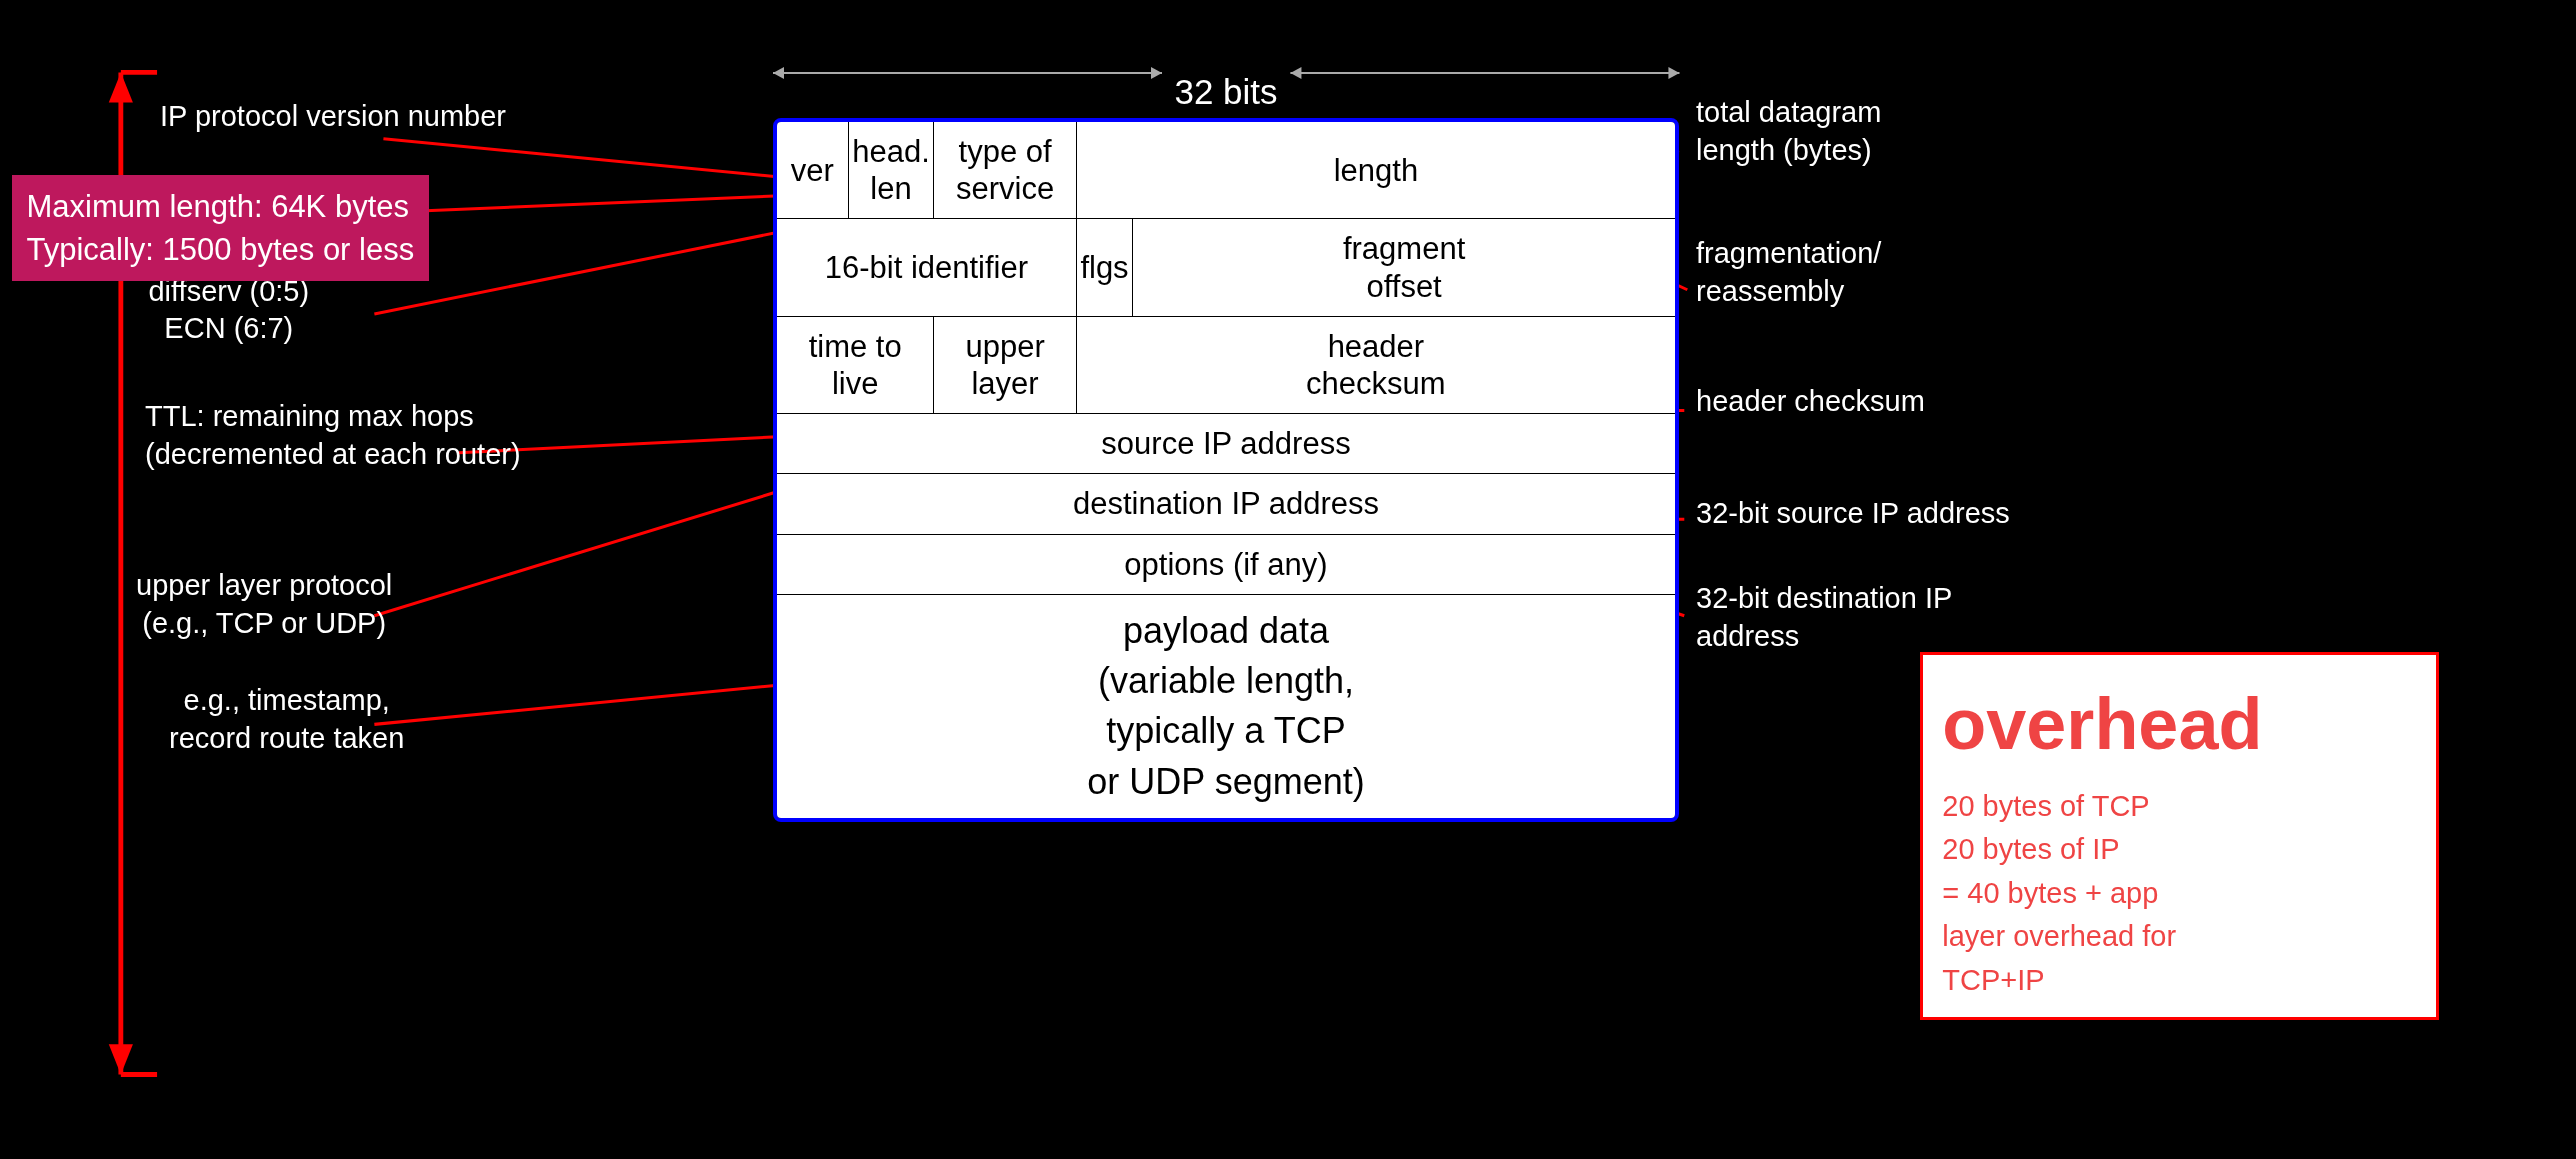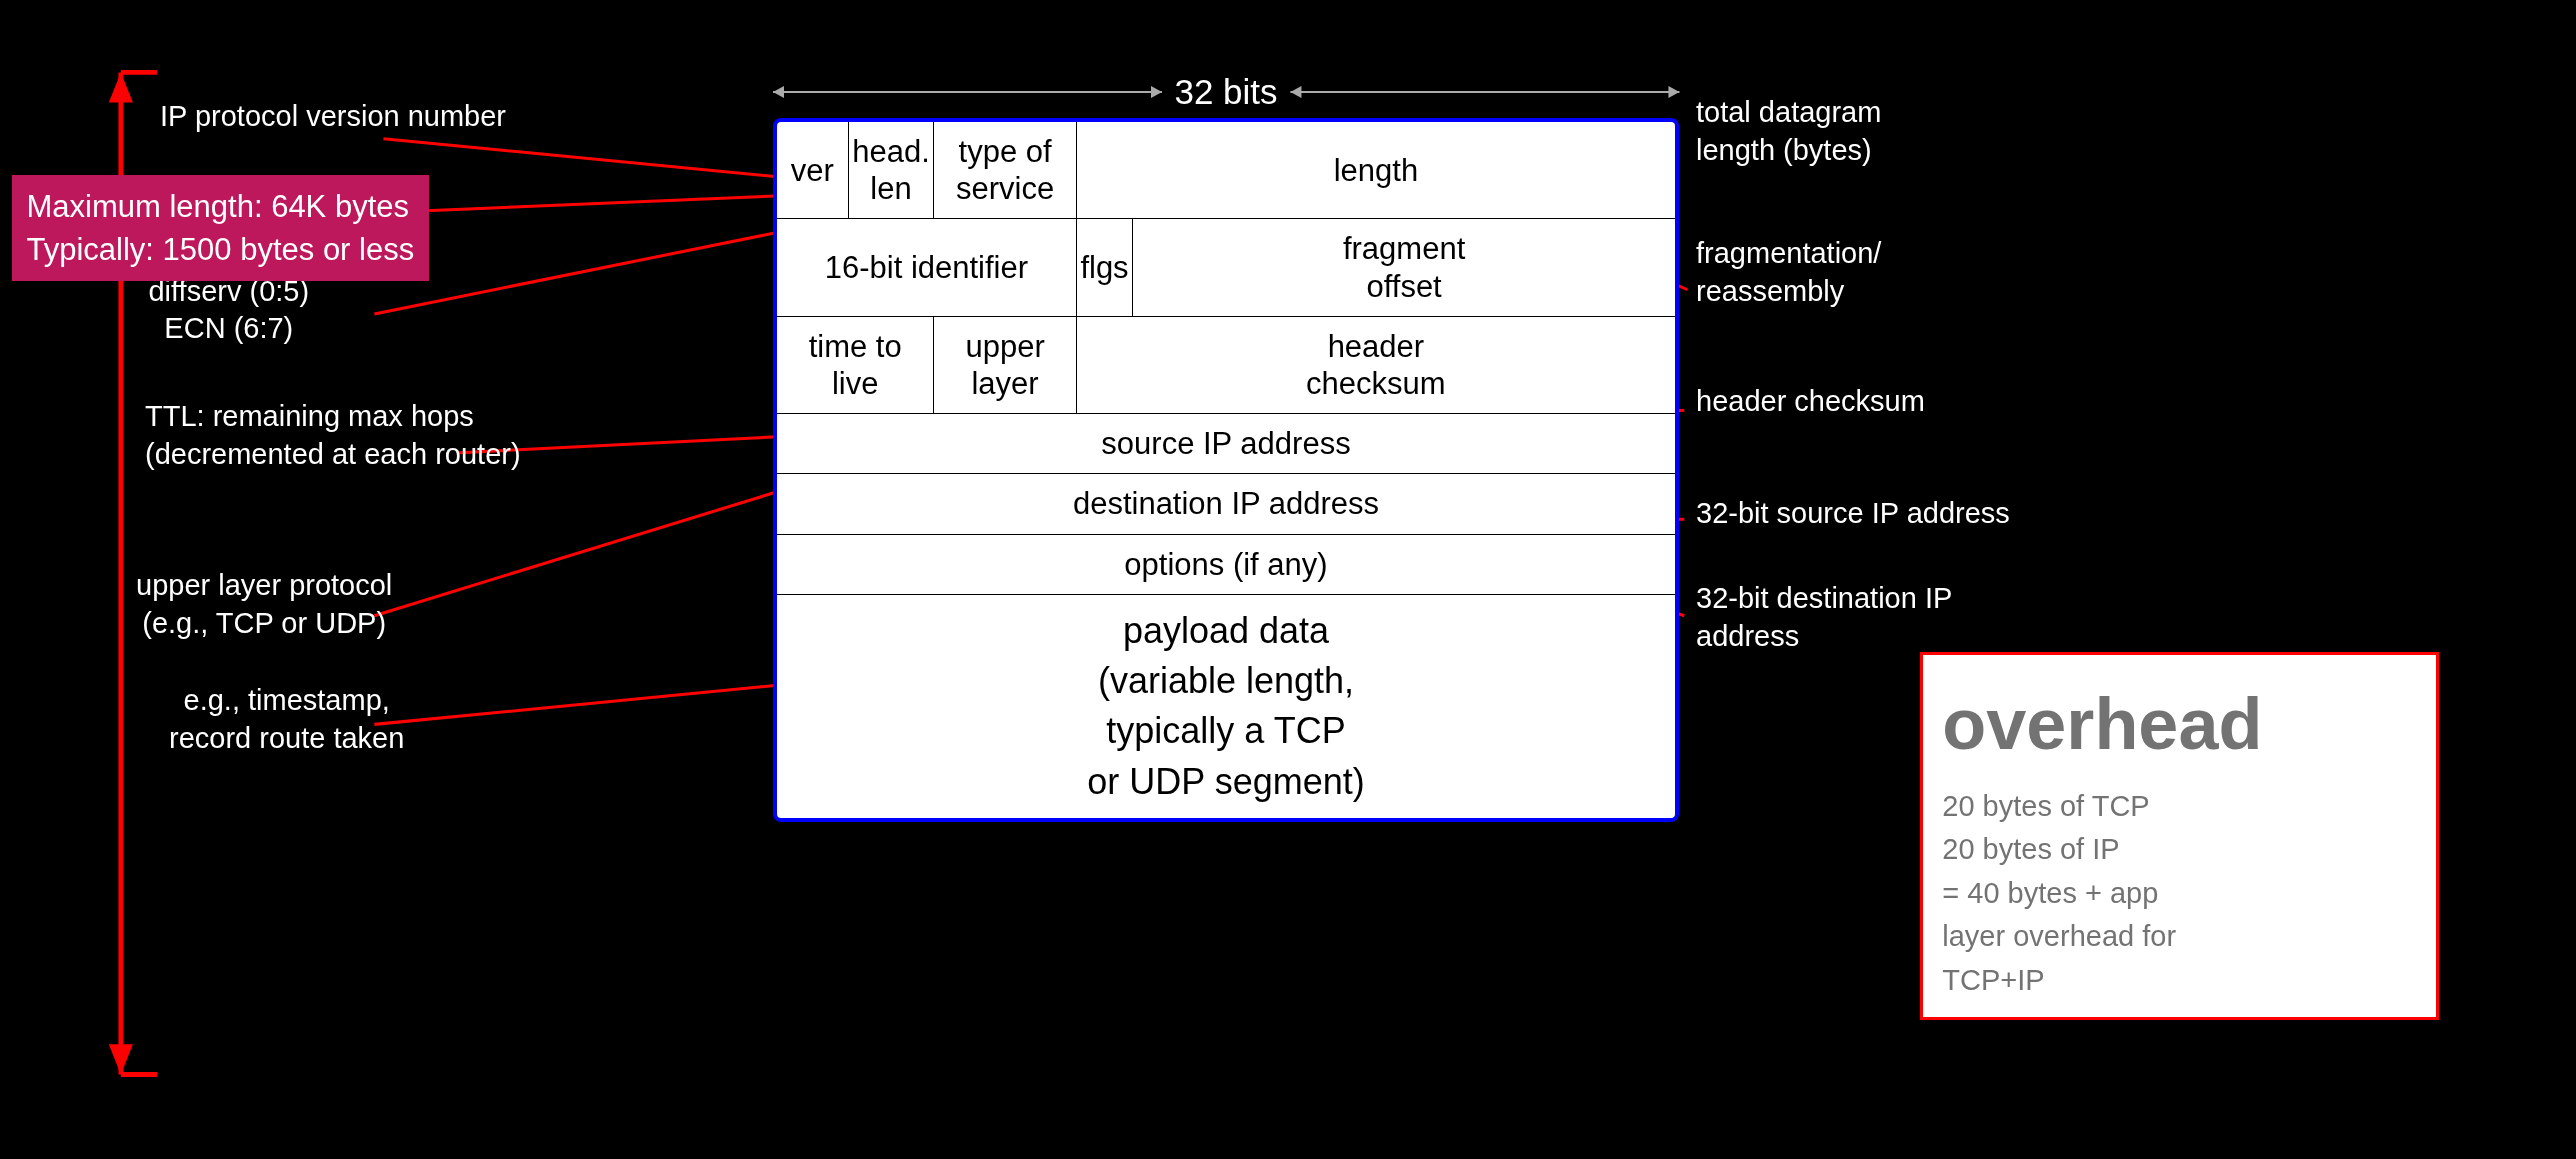--- a/index.html
+++ b/index.html
@@ -28,21 +28,21 @@
       left: 773px;
       width: 906px;
     }
 
     .bits-label {
       text-align: center;
       font-size: 35px;
       color: #fff;
       margin-bottom: 6px;
       display: flex;
-      align-items: center;
+      align-items: flex-start;
       justify-content: center;
       gap: 12px;
     }
 
     .bits-arrow {
       flex: 1;
       height: 1.8px;
       background: #aaa;
       position: relative;
     }
@@ -136,21 +136,21 @@
       z-index: 10;
     }
 
     
     .overhead-box {
       position: absolute;
       top: 652px;
       left: 1920px;
       border: 3.6px solid #f00;
       background: #fff;
-      color: #737373;
+      color: #ef4444;
       padding: 14.5px 19.3px;
       font-size: 29px;
       line-height: 1.5;
       width: 519px;
     }
 
     .overhead-title {
       font-size: 72px;
       font-weight: bold;
       display: block;

